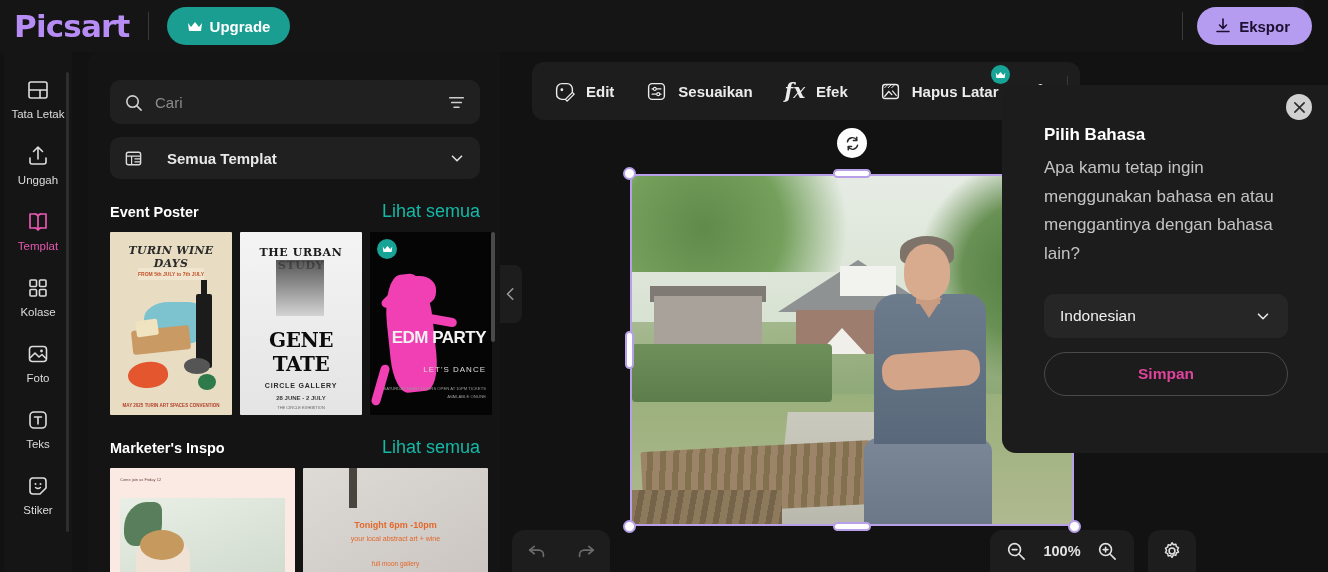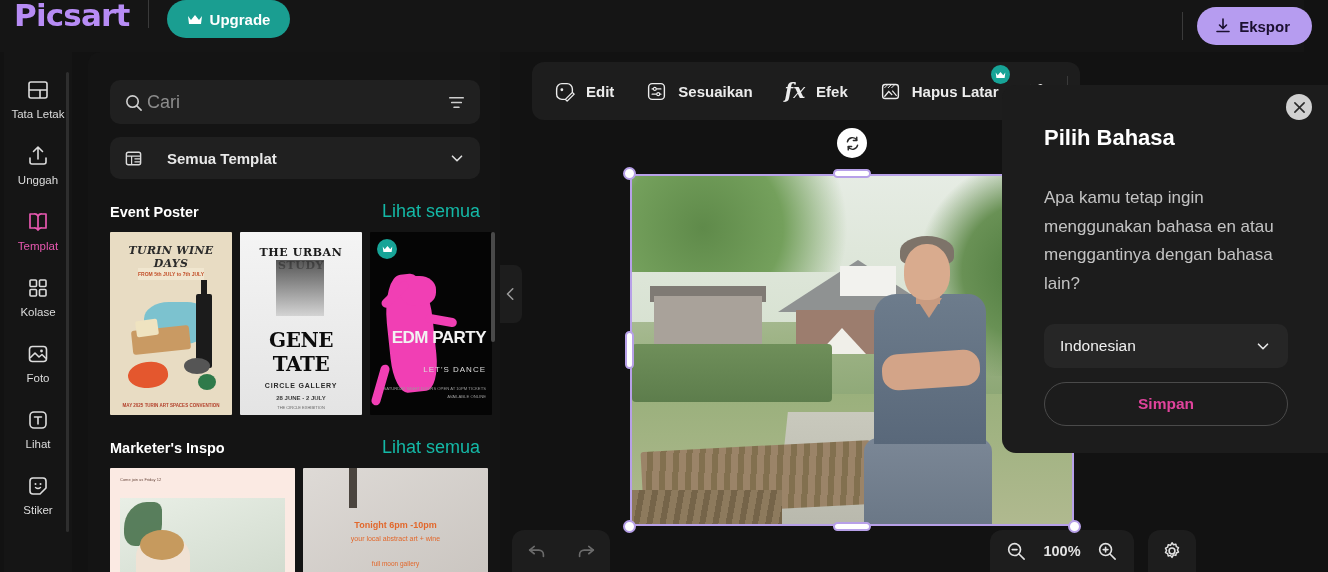--- a/index.html
+++ b/index.html
@@ -7,21 +7,21 @@
     width: 1328px; height: 572px;
     background: #0d0d0d;
     font-family: "Liberation Sans", sans-serif;
     overflow: hidden;
   }
   #app { position: relative; width: 1328px; height: 572px; background: #121212; }
 
   
   .topbar {
     position: absolute; top: 0; left: 0; width: 1304px; height: 52px;
-    background: #151515; display: flex; 
+    background: #151515; display: flex; align-items: center;
     padding-left: 14px; z-index: 40;
   }
   .logo {
     font-size: 31px; font-weight: bold; color: #b78cf5;
     letter-spacing: -0.8px; line-height: 1;
     font-family: "DejaVu Sans", sans-serif;
   }
   .vdiv { width: 1px; height: 28px; background: #3a3a3a; margin: 0 18px; }
   .upgrade-btn {
     display: flex; align-items: center; gap: 7px;
@@ -64,21 +64,21 @@
   .panel {
     position: absolute; left: 88px; top: 52px; width: 412px; height: 520px;
     background: #141414; border-radius: 12px 0 0 0; overflow: hidden;
   }
   .search-row {
     margin: 28px 20px 0 22px; height: 44px; background: #202020;
     border-radius: 10px; display: flex; align-items: center; padding: 0 14px;
   }
   .search-input {
     flex: 1; background: transparent; border: none; outline: none;
-    color: #d8d8d8; font-size: 18px; margin-left: 4px;
+    color: #d8d8d8; font-size: 15px; margin-left: 12px;
     font-family: "Liberation Sans", sans-serif;
   }
   .search-input::placeholder { color: #8c8c8c; }
   .select-row {
     margin: 13px 20px 0 22px; height: 42px; background: #202020;
     border-radius: 10px; display: flex; align-items: center;
     padding: 0 14px; cursor: pointer;
   }
   .select-label { flex: 1; margin-left: 24px; color: #e8e8e8; font-size: 15px; font-weight: bold; }
   .sec-head {
@@ -305,21 +305,21 @@
     position: absolute; left: 1002px; top: 85px; width: 326px; height: 368px;
     background: #1c1c1c; border-radius: 14px 0 0 14px; z-index: 60;
     padding: 40px 40px 0 42px;
   }
   .modal-close {
     position: absolute; right: 16px; top: 94px; width: 26px; height: 26px;
     border-radius: 50%; background: #d0d0d0; color: #2a2a2a;
     display: flex; align-items: center; justify-content: center;
     cursor: pointer; z-index: 61; font-size: 15px;
   }
-  .modal-title { color:#fff; font-size:22px; font-weight:bold; margin-bottom:33px;}
+  .modal-title { color:#fff; font-size:17px; font-weight:bold; margin-bottom:9px;}
   .modal-body { color:#c3c3c3; font-size:17px; line-height:1.68; }
   .lang-select {
     margin-top: 26px; height: 44px; background: #262626; border-radius: 10px;
     display: flex; align-items: center; padding: 0 16px; cursor: pointer;
   }
   .lang-val { flex: 1; color: #f0f0f0; font-size: 15.5px; }
   .save-btn {
     margin-top: 14px; height: 44px; width: 100%; background: transparent;
     border: 1px solid #4a4a4a; border-radius: 22px; color: #e0439c;
     font-size: 15.5px; font-weight: bold; cursor: pointer;
@@ -387,21 +387,21 @@
         <path d="M4 16 L9 11 L13 15 L16 12.5 L20 16.5" fill="none" stroke="currentColor" stroke-width="1.6" stroke-linejoin="round"></path>
         <circle cx="15.5" cy="9" r="1.4" fill="currentColor"></circle>
       </svg>
       <span>Foto</span>
     </div>
     <div class="rail-item">
       <svg width="24" height="24" viewBox="0 0 24 24">
         <rect x="4" y="4" width="16" height="16" rx="4" fill="none" stroke="currentColor" stroke-width="1.6"></rect>
         <path d="M8.5 9 h7 M12 9 v7" stroke="currentColor" stroke-width="1.6" stroke-linecap="round"></path>
       </svg>
-      <span>Lihat</span>
+      <span>Teks</span>
     </div>
     <div class="rail-item">
       <svg width="24" height="24" viewBox="0 0 24 24">
         <path d="M4 7 a3 3 0 0 1 3 -3 h10 a3 3 0 0 1 3 3 v7 l-6 6 H7 a3 3 0 0 1 -3 -3 z" fill="none" stroke="currentColor" stroke-width="1.6" stroke-linejoin="round"></path>
         <circle cx="9.5" cy="10" r="1" fill="currentColor"></circle>
         <circle cx="14.5" cy="10" r="1" fill="currentColor"></circle>
         <path d="M9.5 13.5 q2.5 2 5 0" fill="none" stroke="currentColor" stroke-width="1.4" stroke-linecap="round"></path>
       </svg>
       <span>Stiker</span>
     </div>

